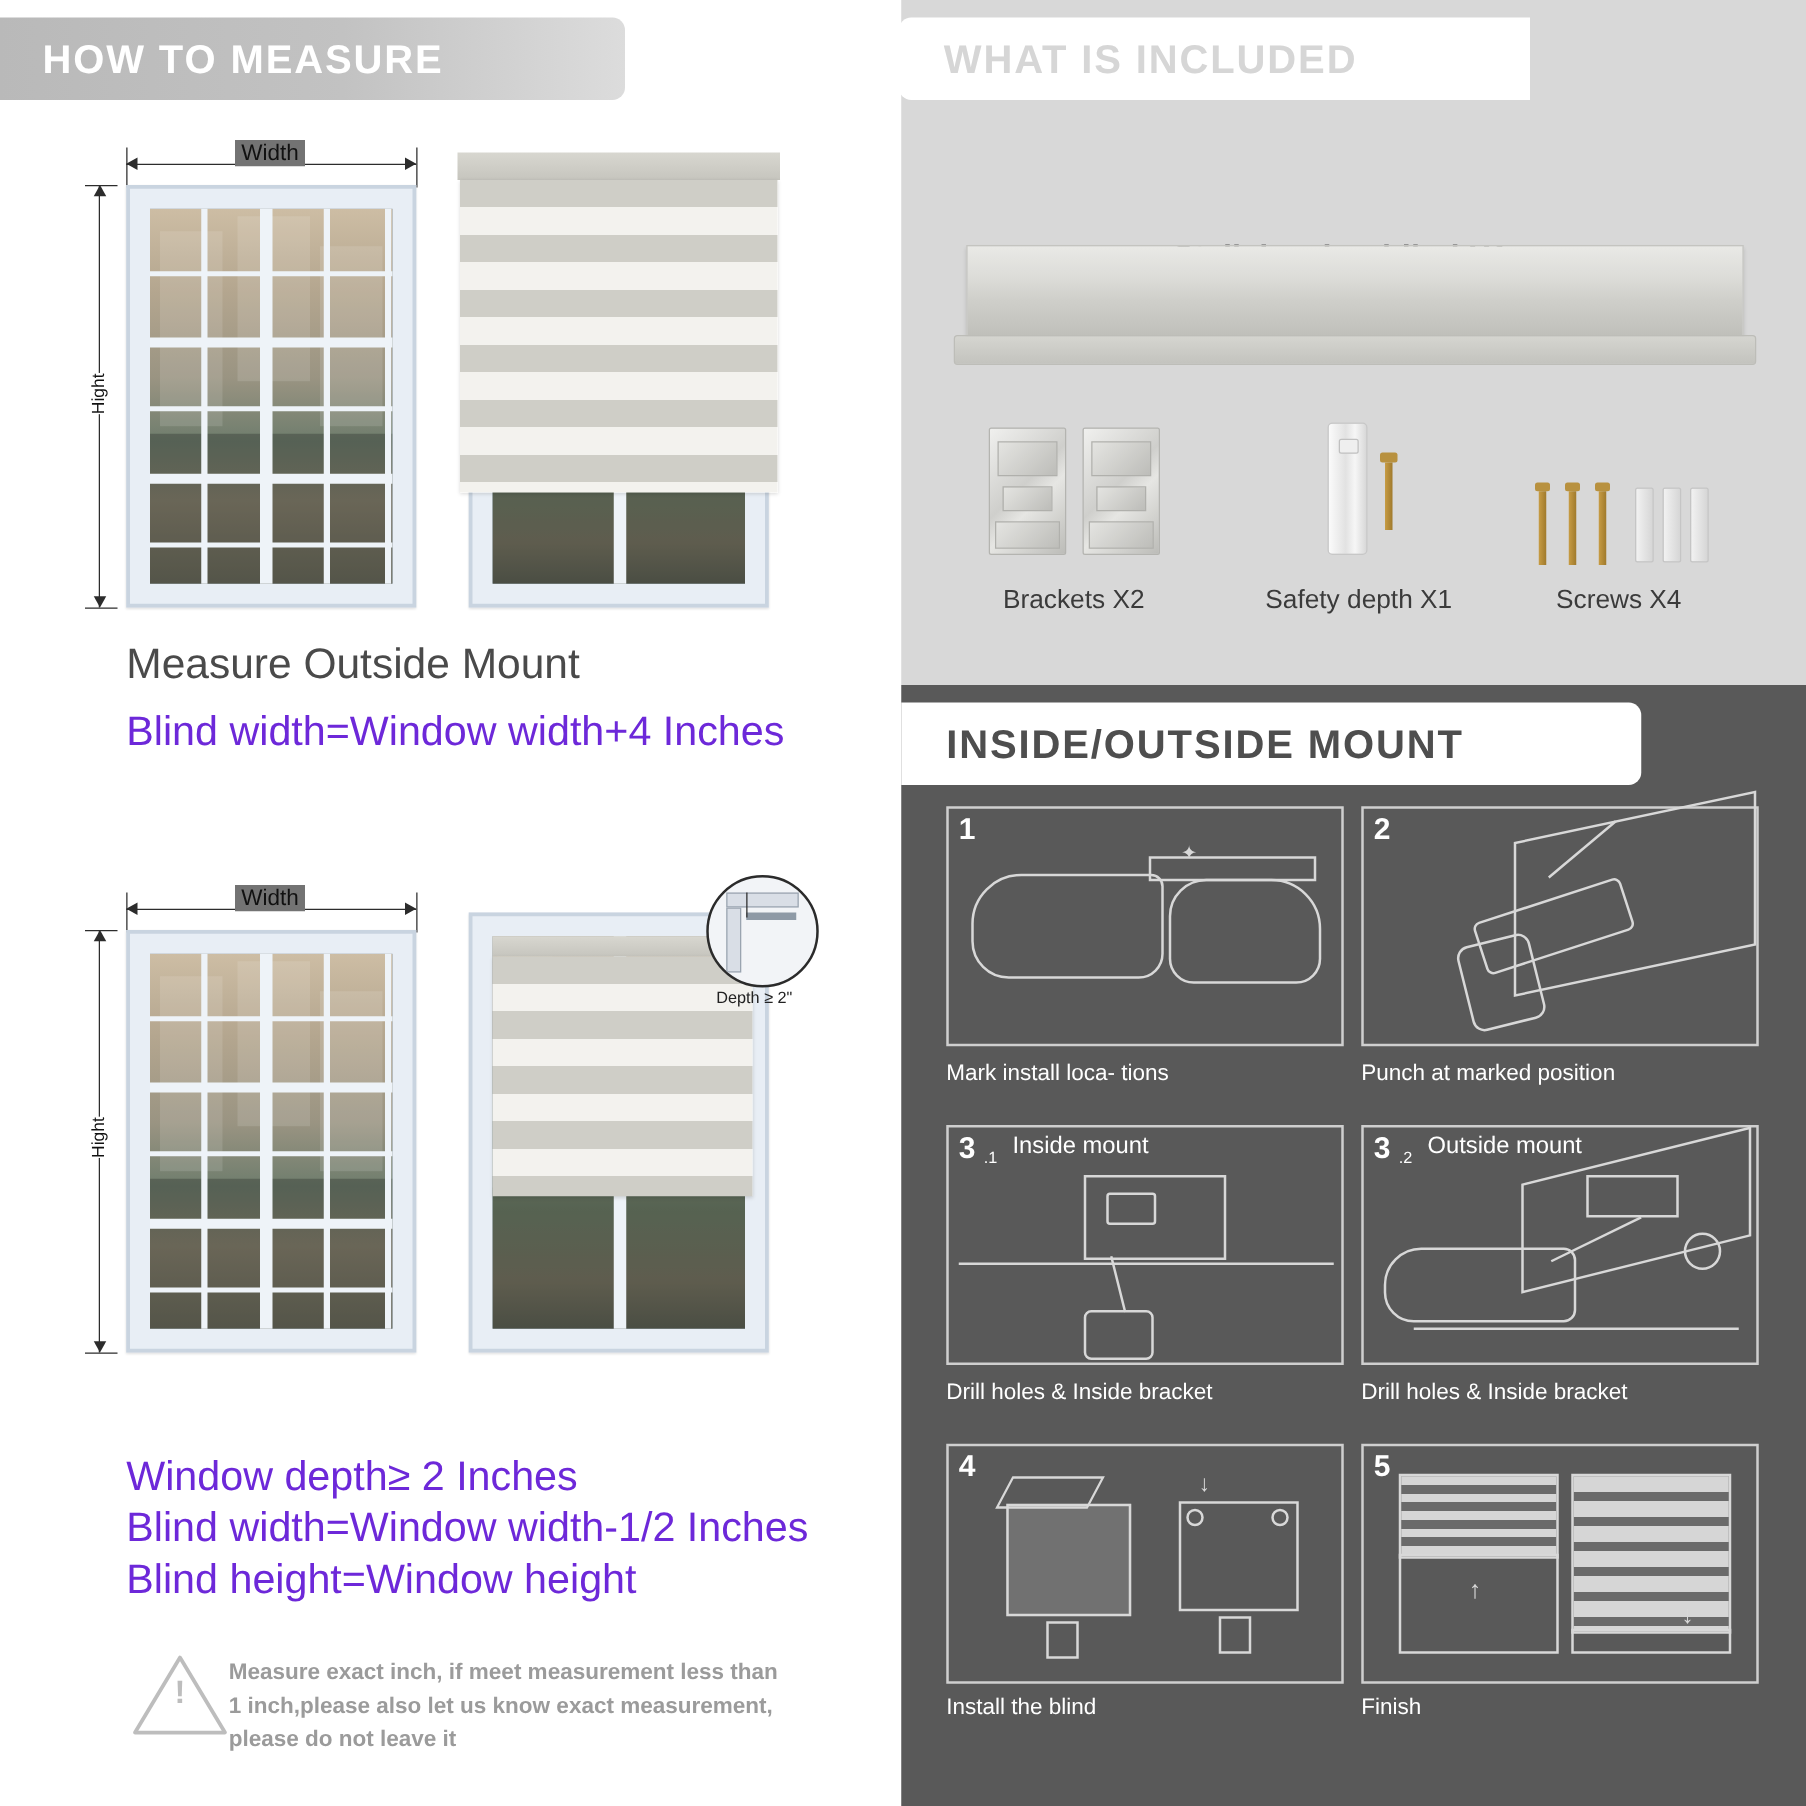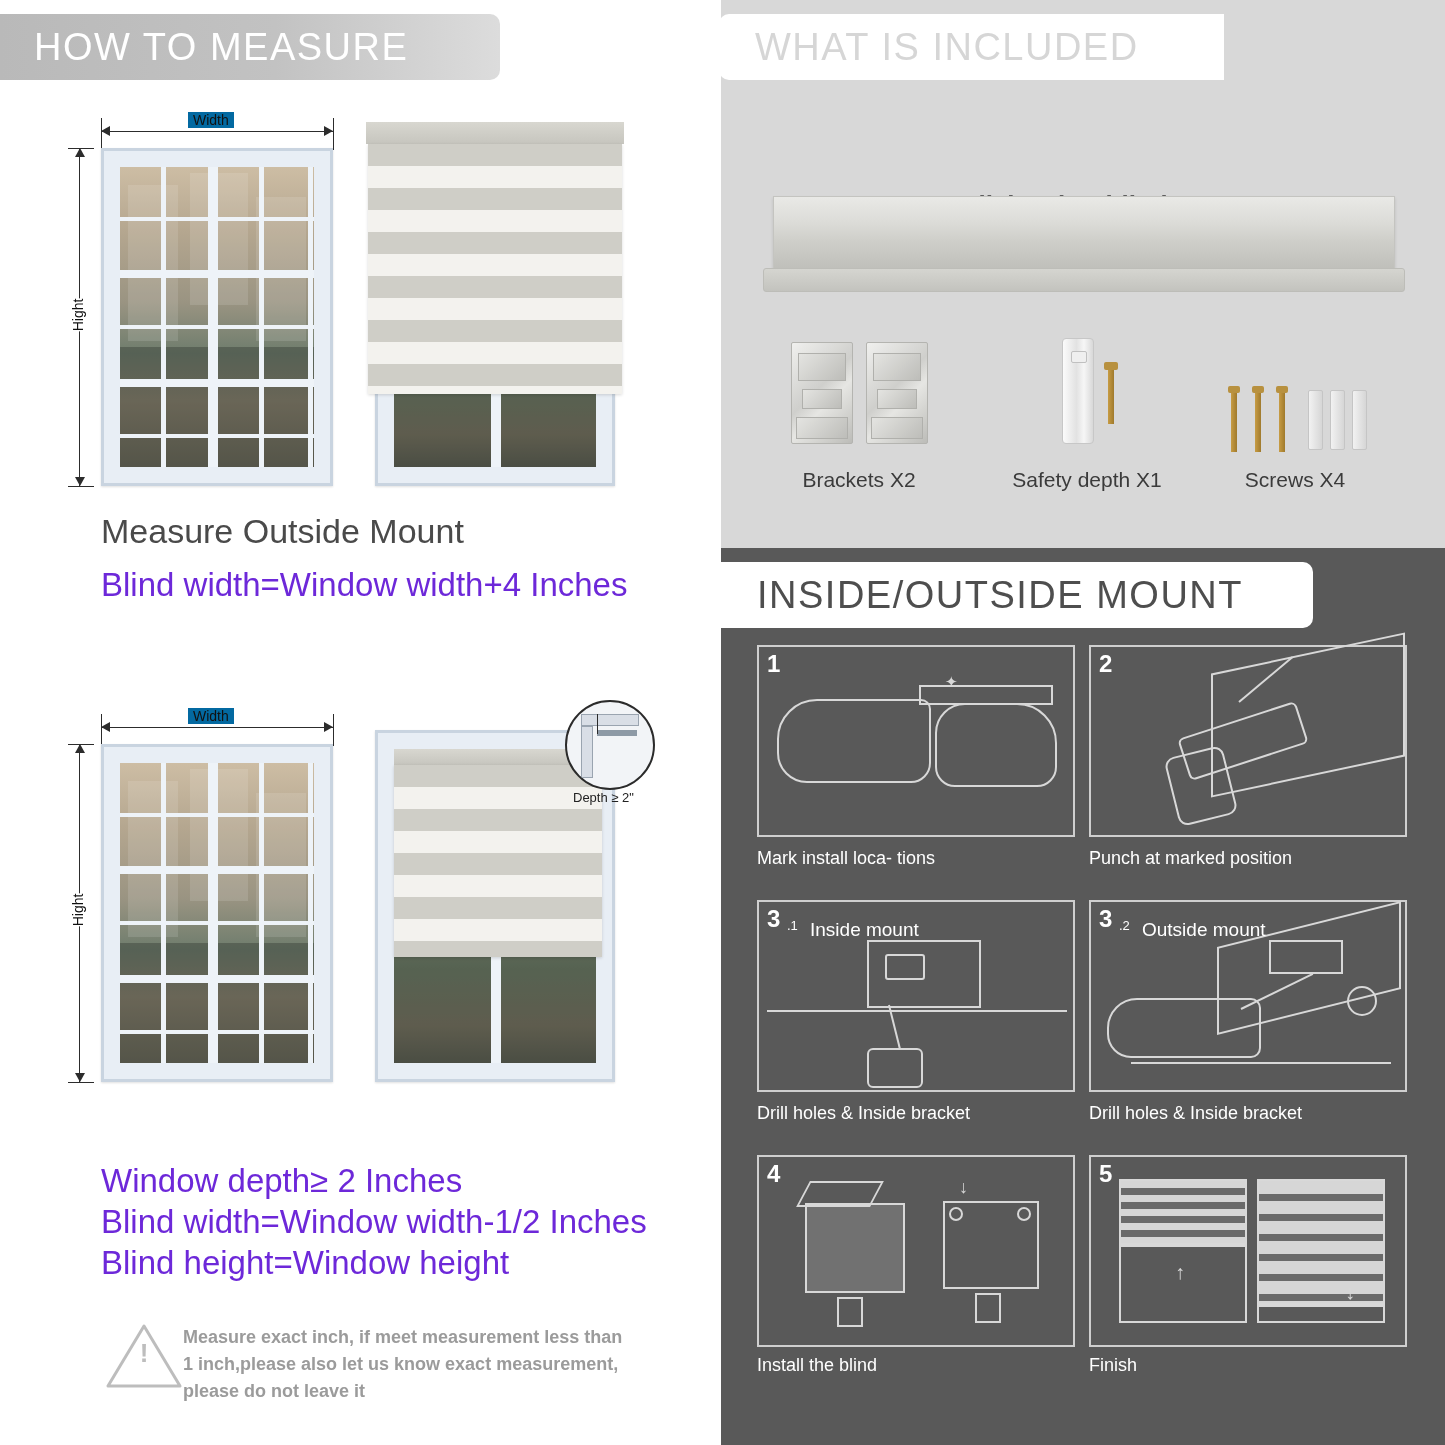--- a/index.html
+++ b/index.html
@@ -20,21 +20,21 @@
   .banner{
     position:absolute;
     height:66px;
     border-radius:0 10px 10px 0;
     display:flex;align-items:center;
     padding-left:34px;
     box-sizing:border-box;
     letter-spacing:1px;
   }
   .banner-title{
-    font-size:38px;font-weight:normal;color:#ffffff;
+    font-size:32px;font-weight:bold;color:#ffffff;
     letter-spacing:1.5px;
   }
   #howto-banner{
     left:0;top:14px;width:500px;
     background:linear-gradient(to right,#b9b9b9 0%,#c2c2c2 55%,#dcdcdc 100%);
   }
 
   
   .win-frame{
     position:absolute;
@@ -66,21 +66,21 @@
     );
     box-shadow:0 1px 3px rgba(0,0,0,.15);
   }
   .zebra-head{
     position:absolute;
     background:linear-gradient(to bottom,#d8d7d0,#c6c5be);
   }
 
   
   .dim-line{position:absolute;background:#2c2c2c;}
-  .dim-label{position:absolute;font-size:14px;color:#111;background:#0369a1;padding:0 5px;}
+  .dim-label{position:absolute;font-size:18px;color:#111;background:#737373;padding:0 5px;}
   .dim-label-v{position:absolute;font-size:14px;color:#111;background:#fff;padding:2px 0;
     transform:rotate(-90deg);transform-origin:center center;}
   .tick{position:absolute;background:#2c2c2c;width:1px;}
   .arrowL,.arrowR{position:absolute;width:0;height:0;border-top:5px solid transparent;border-bottom:5px solid transparent;}
   .arrowL{border-right:9px solid #2c2c2c;}
   .arrowR{border-left:9px solid #2c2c2c;}
   .arrowU,.arrowD{position:absolute;width:0;height:0;border-left:5px solid transparent;border-right:5px solid transparent;}
   .arrowU{border-bottom:9px solid #2c2c2c;}
   .arrowD{border-top:9px solid #2c2c2c;}
 
@@ -160,21 +160,21 @@
   #mount-banner .banner-title{color:#4e4e4e;}
   .step-box{
     position:absolute;border:2px solid #cfcfcf;box-sizing:border-box;
     background:#595959;
   }
   .step-num{
     position:absolute;font-size:24px;color:#ffffff;font-weight:bold;
   }
   .step-sub{position:absolute;font-size:13px;color:#fff;}
   .step-inline{
-    position:absolute;font-size:19px;color:#ffffff;margin-top:13px;
+    position:absolute;font-size:19px;color:#ffffff;
   }
   .step-cap{
     position:absolute;font-size:18px;color:#ffffff;
   }
   .sk{position:absolute;border:2px solid #d8d8d8;}
   .sk-l{position:absolute;background:#d8d8d8;height:2px;transform-origin:left center;}
   .sk-fill{position:absolute;background:rgba(220,220,220,.18);border:2px solid #d8d8d8;}
   .sk-circ{position:absolute;border:2px solid #d8d8d8;border-radius:50%;}
   .zb-prev{
     position:absolute;

